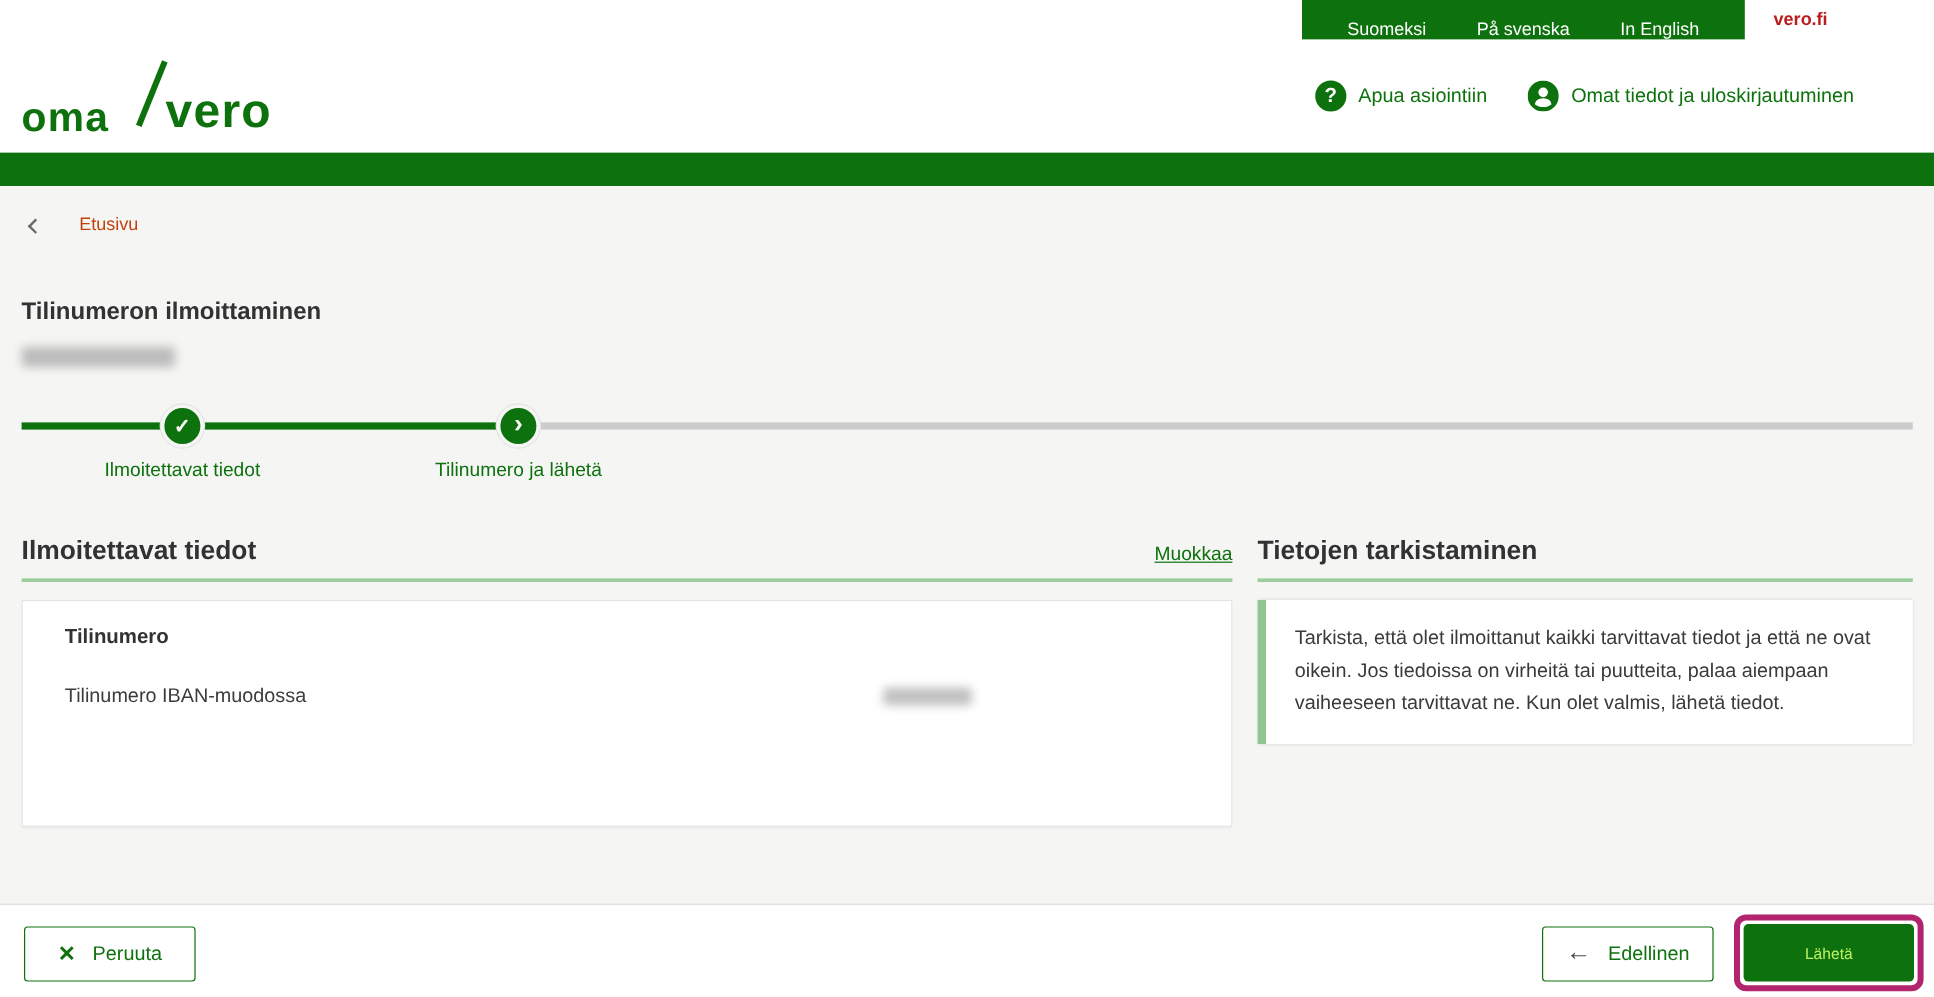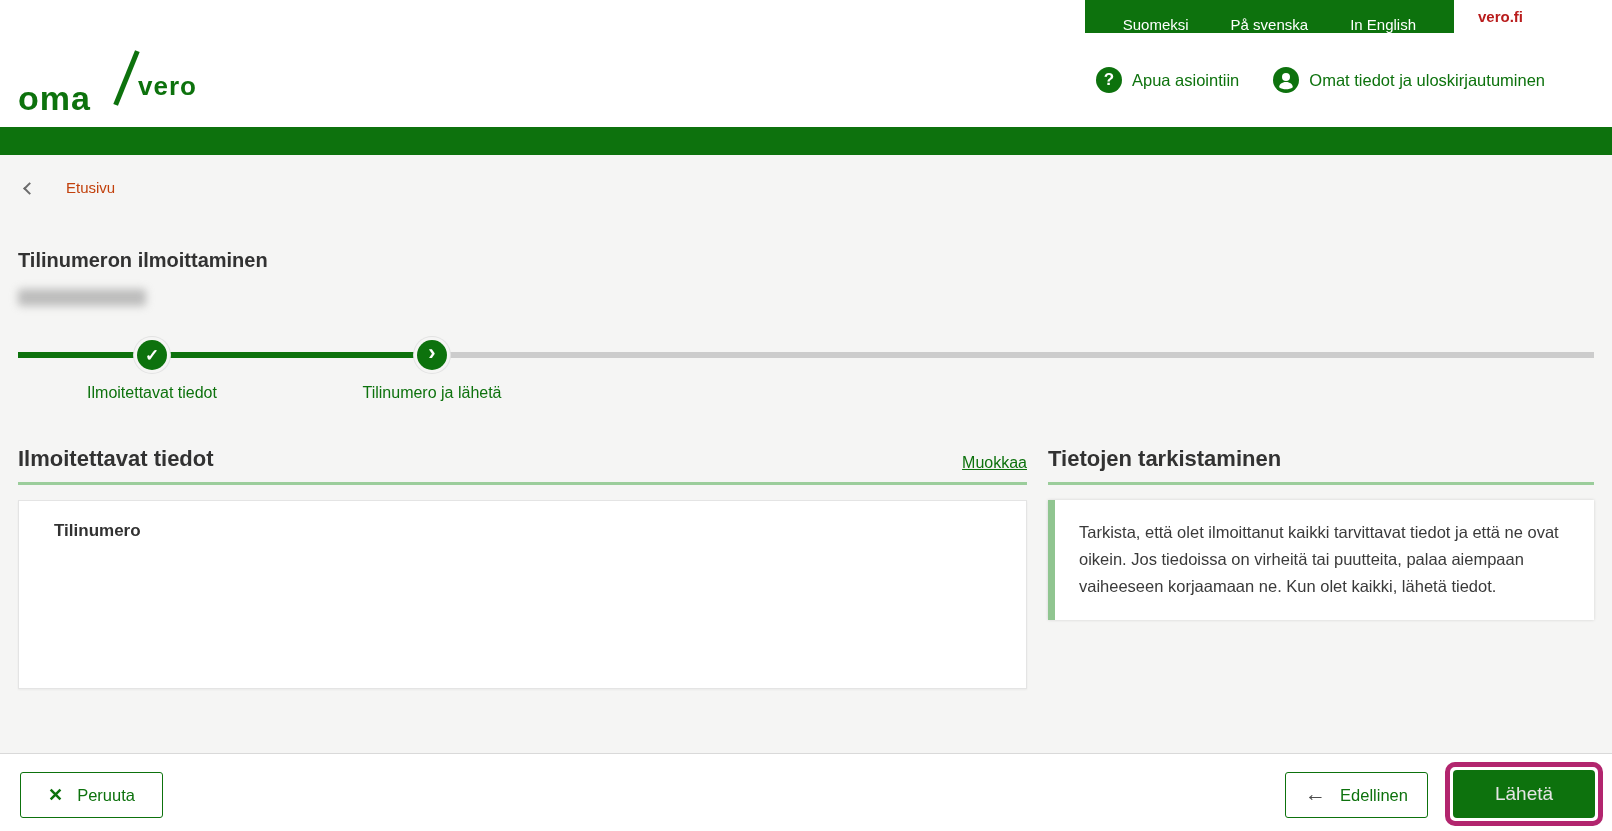--- a/index.html
+++ b/index.html
@@ -12,21 +12,21 @@
   .lang-strip { position:absolute; right:158px; top:0; height:33px; background:#0d720d;
                 display:flex; align-items:flex-end; gap:42px; padding:0 38px; }
   .lang { color:#ffffff; font-size:15px; text-decoration:none; cursor:pointer; white-space:nowrap; }
   .brand { position:absolute; left:1478px; top:0; line-height:33px; font-size:15px;
            font-weight:bold; color:#b91c1c; text-decoration:none; cursor:pointer; }
 
   
   .header { position:relative; height:94px; background:#ffffff; }
   .logo { position:absolute; left:18px; top:12px; width:210px; height:70px; cursor:pointer; }
   .logo-oma  { position:absolute; left:0;   top:-2px;  font-size:34px; font-weight:bold; color:#0d720d; letter-spacing:1px;margin-top:36px; }
-  .logo-vero { position:absolute; left:120px; top:26px; font-size:26px; font-weight:bold; color:#0d720d; letter-spacing:1px; }
+  .logo-vero { position:absolute; left:120px; top:26px; font-size:40px; font-weight:bold; color:#0d720d; letter-spacing:1px; }
   .logo-slash{ position:absolute; left:106px; top:4px; width:5px; height:58px; background:#0d720d; transform:rotate(22deg); }
   .header-links { position:absolute; right:67px; top:0; height:94px; display:flex; align-items:center; gap:34px; }
   .hlink { display:flex; align-items:center; gap:10px; color:#0d720d; font-size:16.5px; text-decoration:none; cursor:pointer; white-space:nowrap; }
   .q-icon { width:26px; height:26px; border-radius:50%; background:#0d720d; color:#fff;
             display:flex; align-items:center; justify-content:center; font-size:17px; font-weight:bold; }
   .p-icon { width:26px; height:26px; display:block; }
 
   .green-band { height:28px; background:#0d720d; }
 
   
@@ -82,21 +82,21 @@
   .btn { display:flex; align-items:center; justify-content:center; gap:14px; background:#ffffff;
          border:1px solid #0d720d; border-radius:3px; color:#0d720d; font-size:16.5px;
          font-family:"Liberation Sans", sans-serif; cursor:pointer; }
   .btn-cancel { position:absolute; left:20px; top:18px; width:143px; height:46px; }
   .x-icon { font-size:18px; font-weight:bold; color:#0d720d; }
   .btn-prev { position:absolute; left:1285px; top:18px; width:143px; height:46px; }
   .arrow-left { font-size:21px; color:#4d4d4d; margin-top:-2px; }
   .highlight-ring { position:absolute; right:9px; top:8px; width:158px; height:64px;
                     border:5px solid #b2256e; border-radius:10px; background:#ffffff; padding:3px; }
   .btn-submit { width:100%; height:100%; background:#0d720d; border:none; border-radius:4px;
-                color:#e5e5e5; font-size:19px; font-family:"Liberation Sans", sans-serif; cursor:pointer; }
+                color:#bef264; font-size:13px; font-family:"Liberation Sans", sans-serif; cursor:pointer; }
 </style>
 </head>
 <body>
 
 <div class="page">
 
   <div class="topbar">
     <div class="lang-strip">
       <a class="lang">Suomeksi</a>
       <a class="lang">På svenska</a>
@@ -157,30 +157,34 @@
 
       <section>
         <div class="sec-head">
           <h2 class="sec-title">Ilmoitettavat tiedot</h2>
           <a class="edit-link">Muokkaa</a>
         </div>
         <div class="underline"></div>
 
         <div class="card">
           <h3>Tilinumero</h3>
+          <div class="detail-row">
+            <span class="detail-label">Tilinumero IBAN-muodossa</span>
+            <span class="blur val-blur val-1"></span>
+          </div>
         </div>
       </section>
 
       <aside>
         <div class="sec-head">
           <h2 class="sec-title">Tietojen tarkistaminen</h2>
         </div>
         <div class="underline"></div>
         <div class="info-box">
-          <p>Tarkista, että olet ilmoittanut kaikki tarvittavat tiedot ja että ne ovat oikein. Jos tiedoissa on virheitä tai puutteita, palaa aiempaan vaiheeseen korjaamaan ne. Kun olet kaikki, lähetä tiedot.</p>
+          <p>Tarkista, että olet ilmoittanut kaikki tarvittavat tiedot ja että ne ovat oikein. Jos tiedoissa on virheitä tai puutteita, palaa aiempaan vaiheeseen tarvittavat ne. Kun olet valmis, lähetä tiedot.</p>
         </div>
       </aside>
 
     </div>
   </div>
 
   <div class="footer">
     <button class="btn btn-cancel">
       <span class="x-icon">✕</span>
       <span>Peruuta</span>

